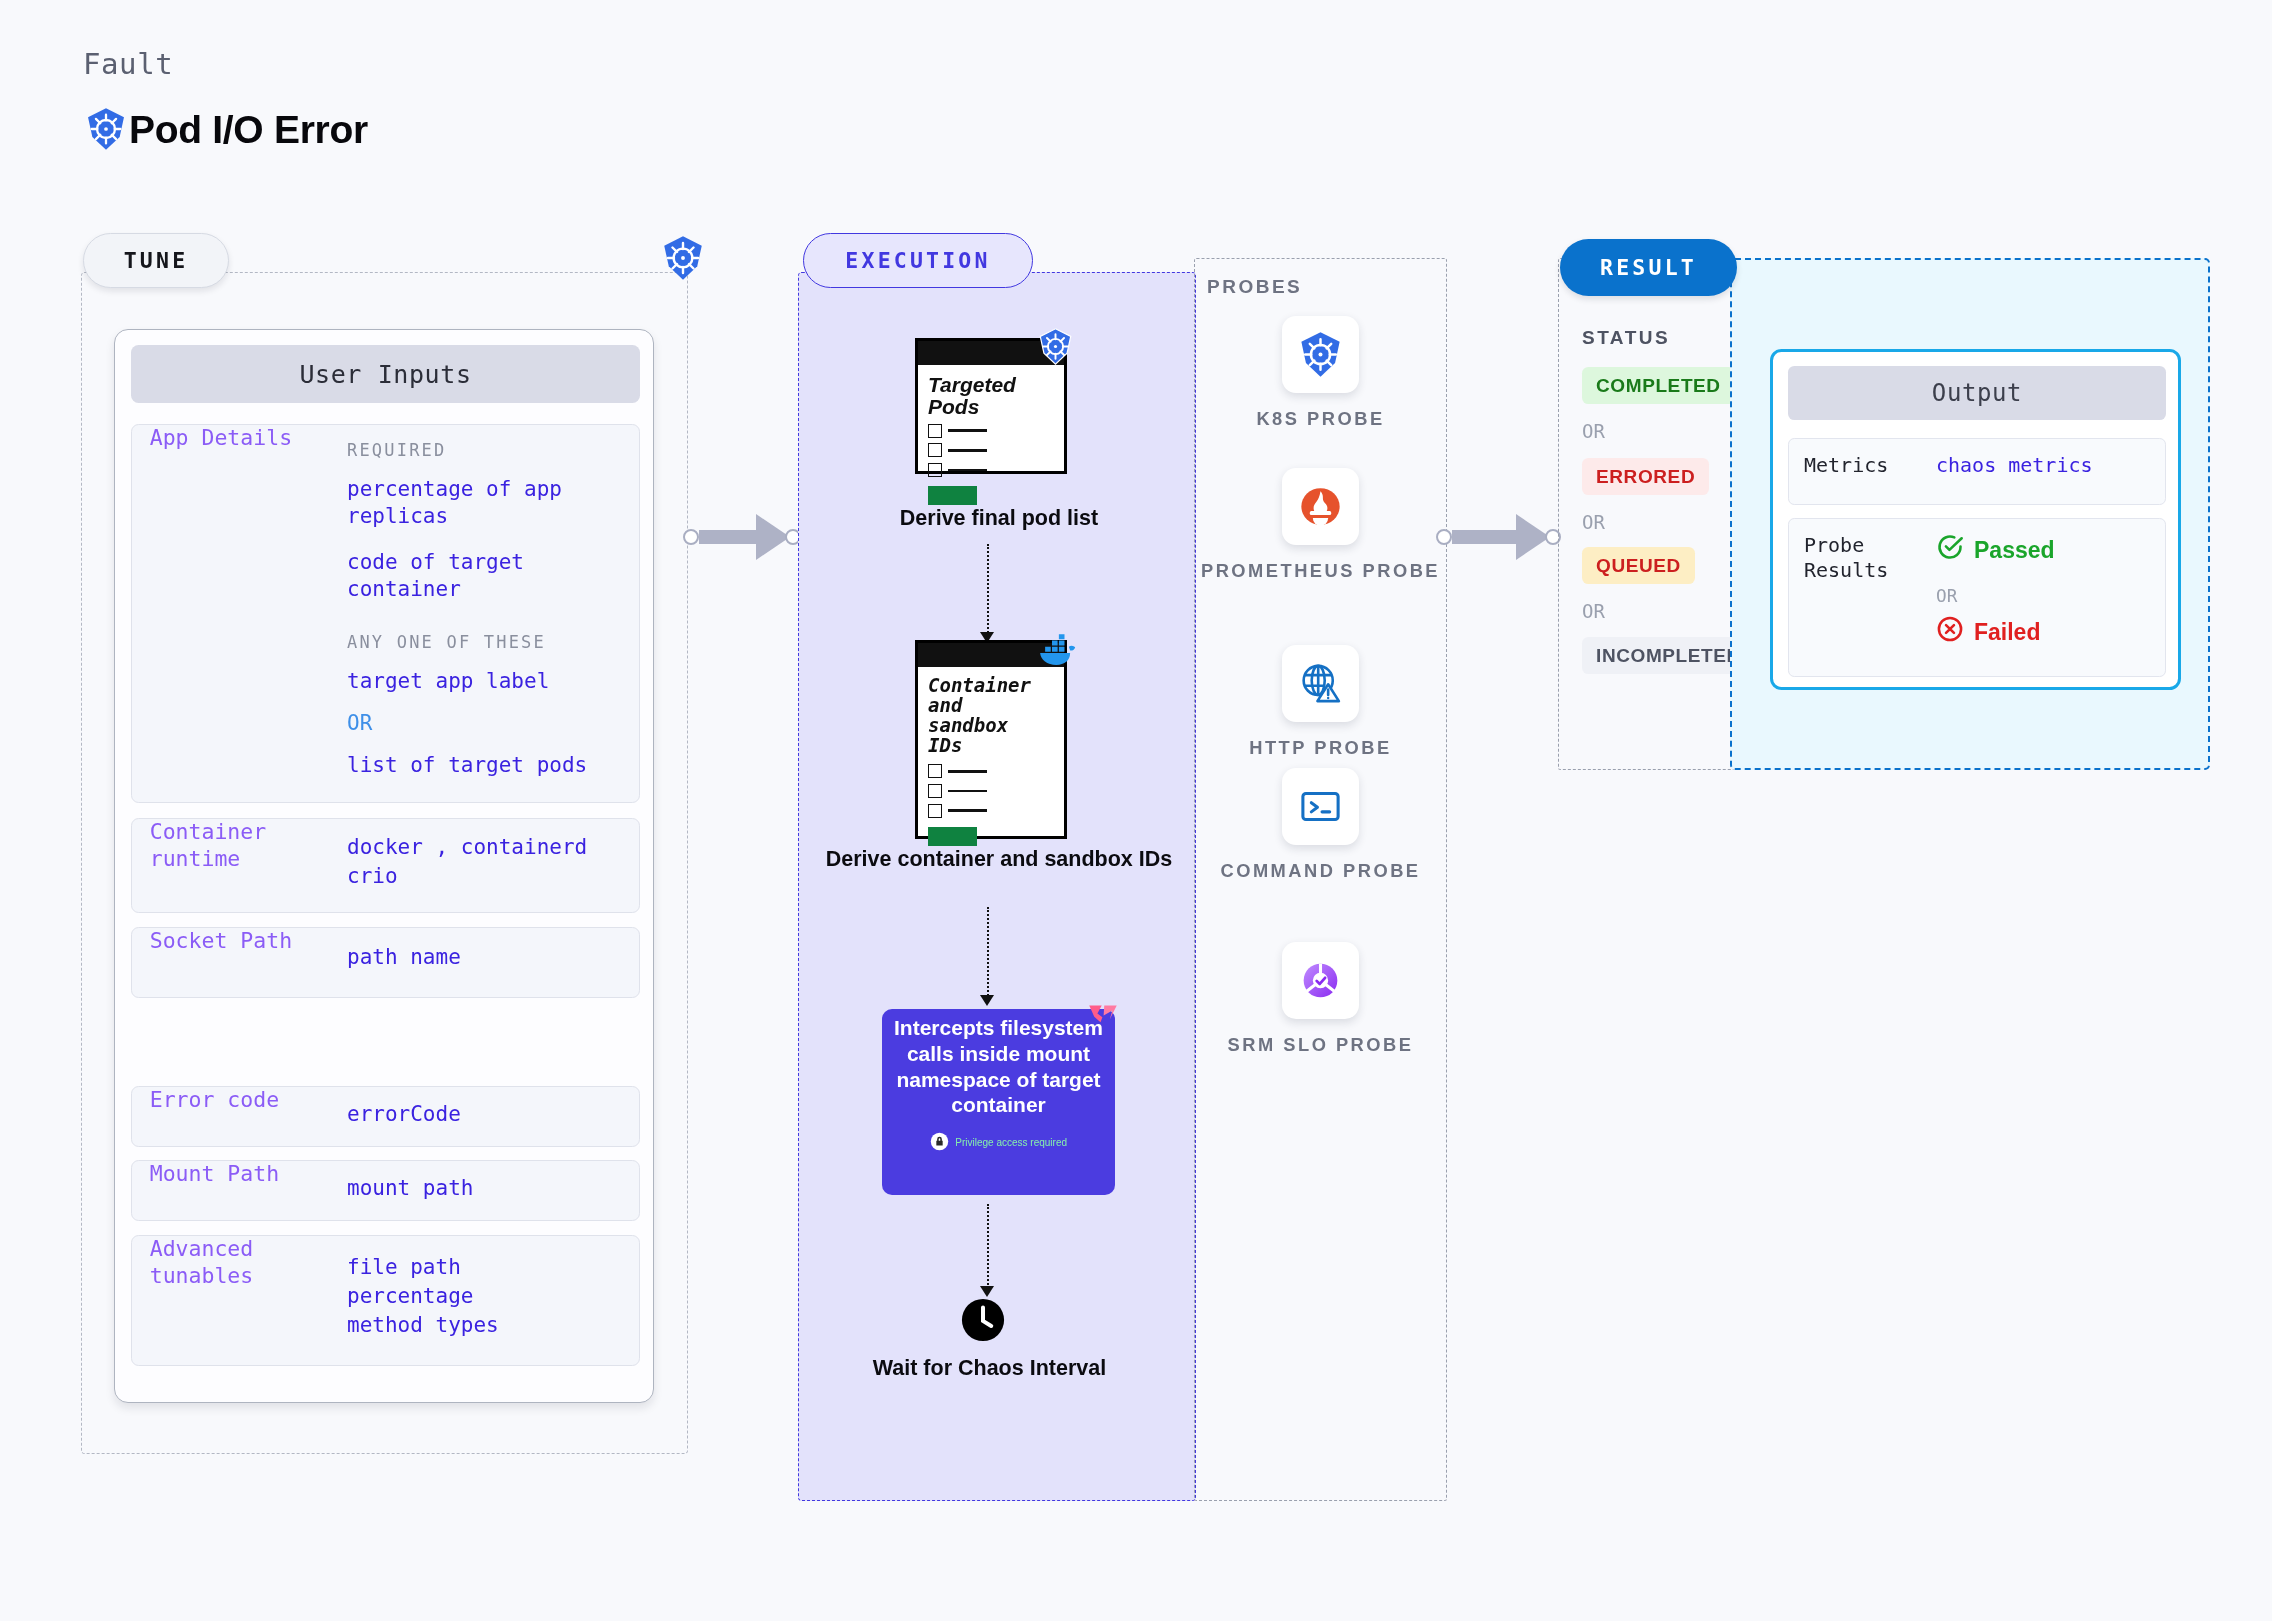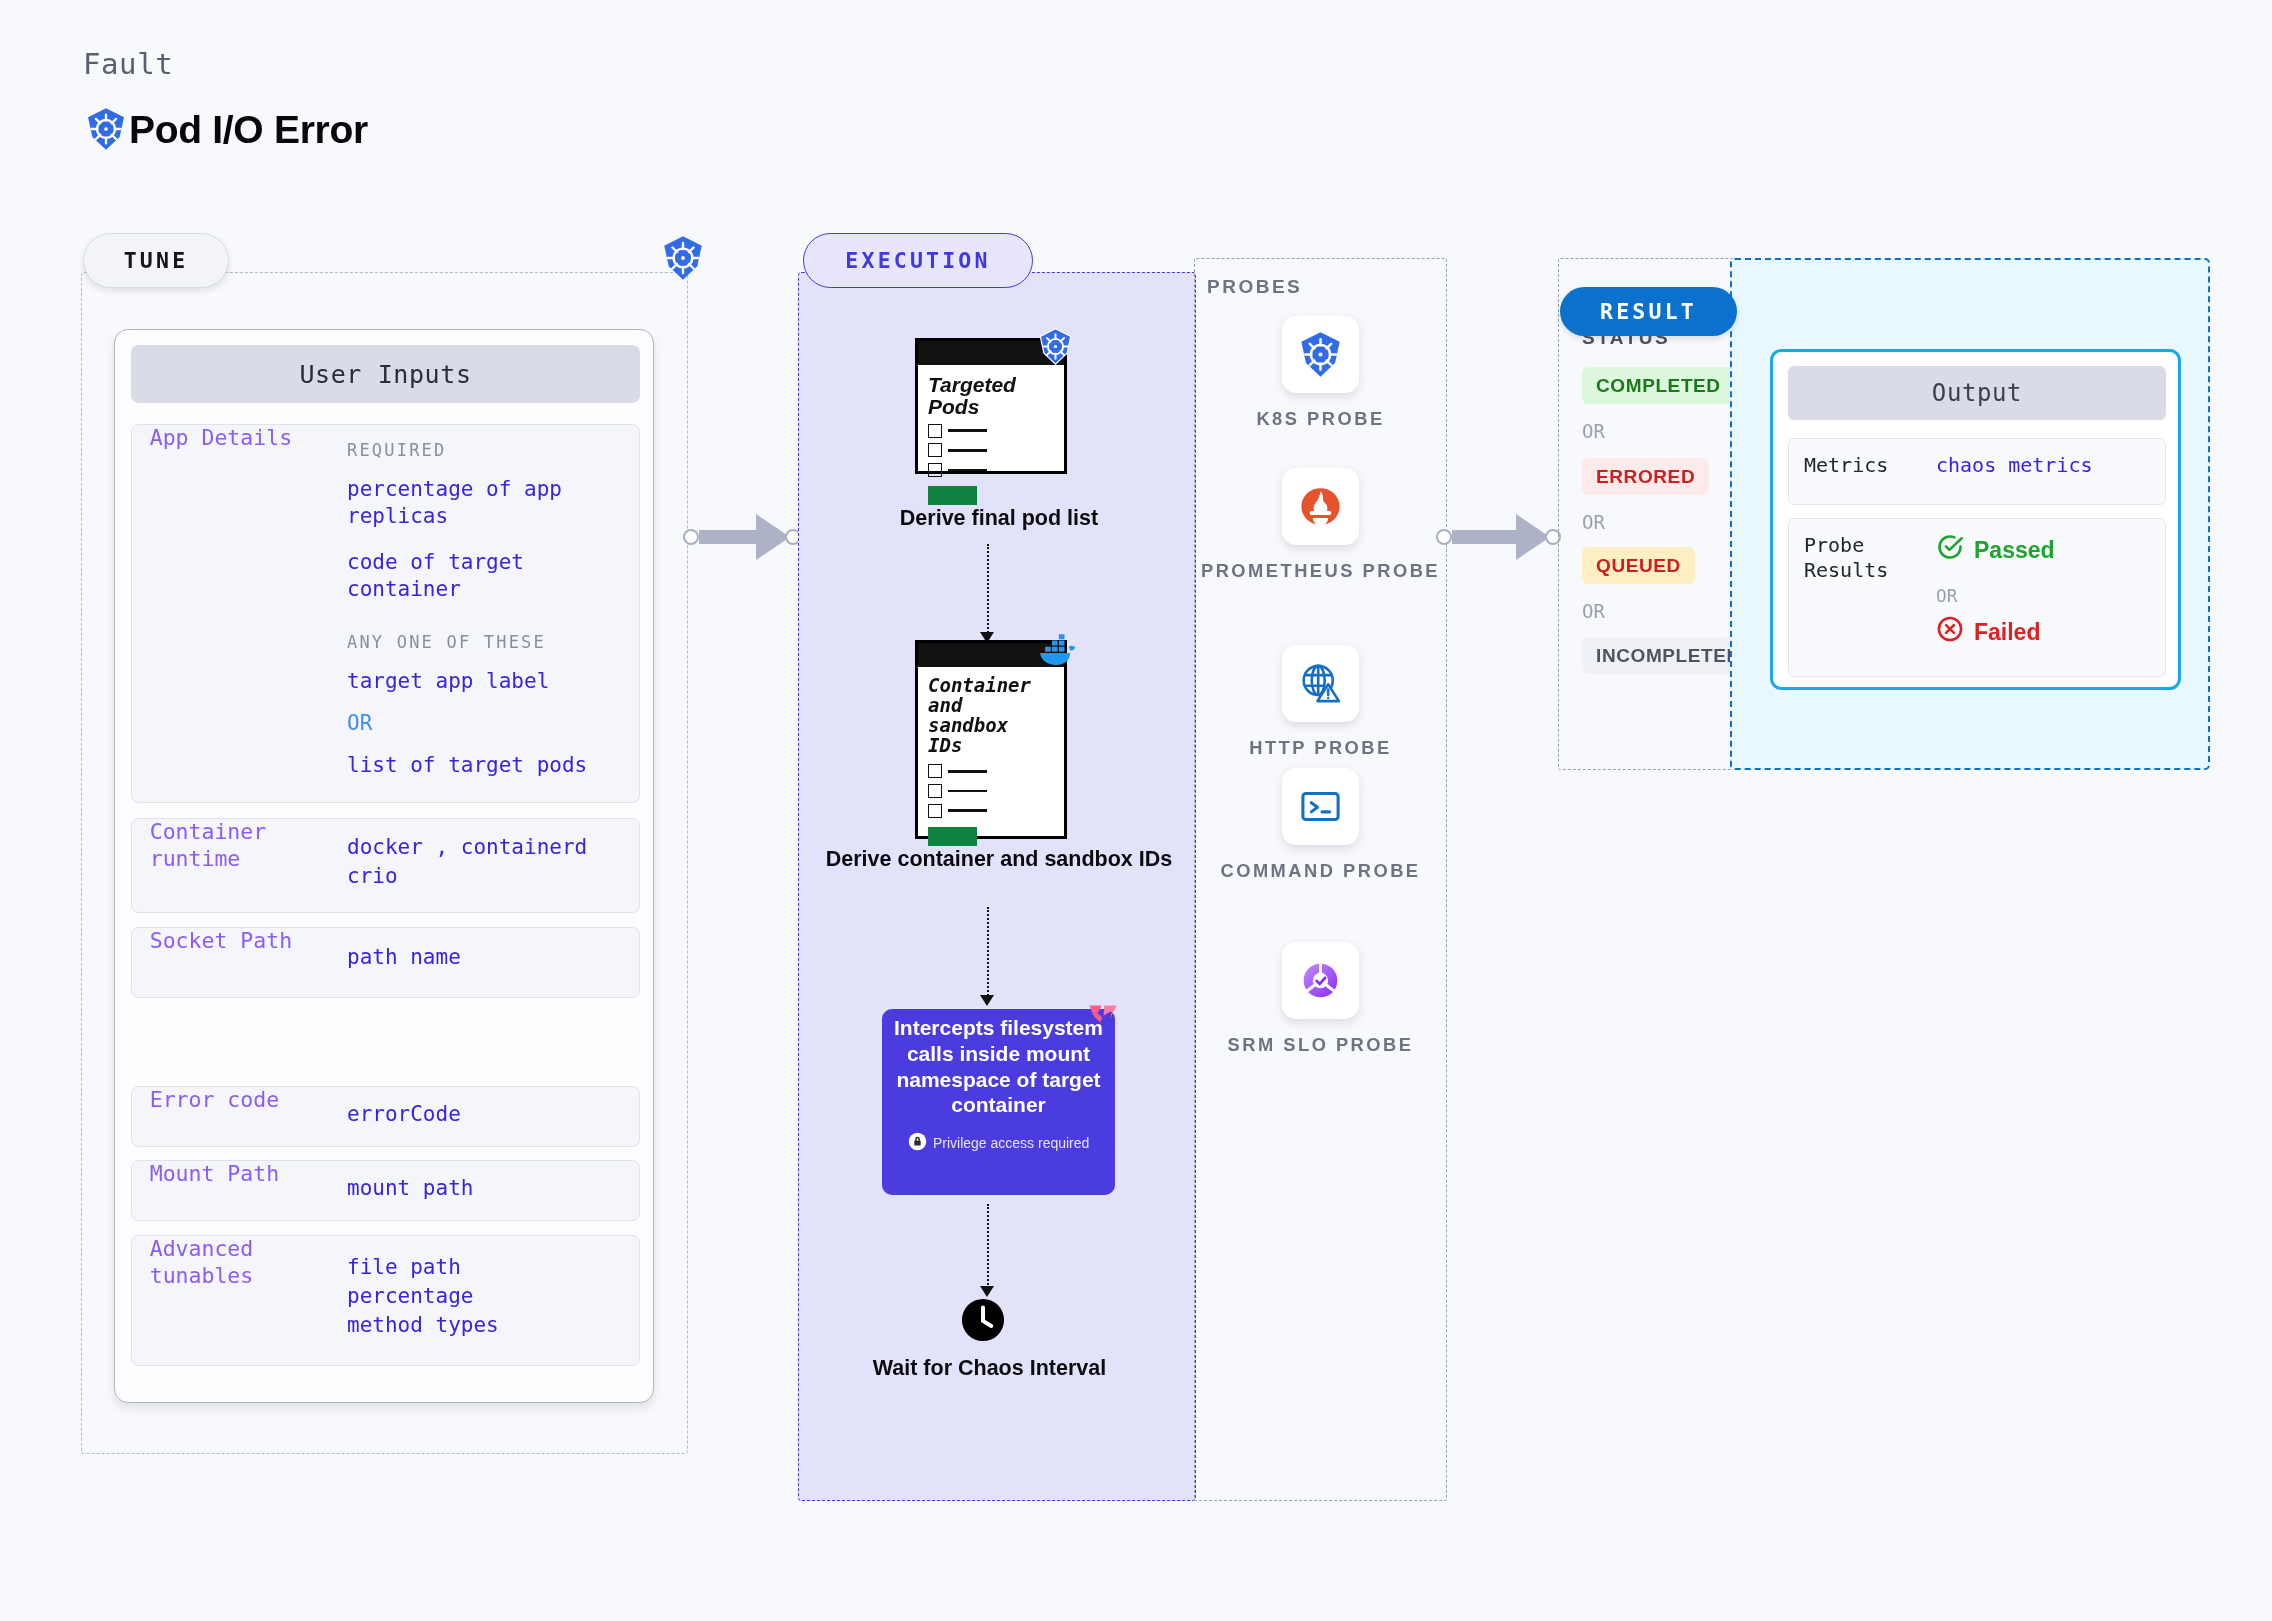--- a/index.html
+++ b/index.html
@@ -77,37 +77,37 @@
   .vconn{position:absolute;width:0;border-left:2.5px dotted #111;}
   .vhead{position:absolute;width:0;height:0;border-left:7.6px solid transparent;
          border-right:7.6px solid transparent;border-top:11.4px solid #111;}
 
   #intercept{position:absolute;left:882px;top:1009px;width:233px;height:186px;
              background:#4b3ce0;border-radius:10px;box-sizing:border-box;
              display:flex;flex-direction:column;align-items:center;justify-content:flex-start;
              padding:6.3px 11.4px;}
   #intercept .txt{color:#fff;font-size:21px;font-weight:bold;text-align:center;line-height:1.22;}
   #intercept .priv{display:flex;align-items:center;gap:6.3px;margin-top:14px;}
-  #intercept .priv span{color:#e5e5e5;font-size:14px;}
+  #intercept .priv span{color:#86efac;font-size:10px;}
 
   #clock{position:absolute;left:960px;top:1297px;width:46px;height:46px;}
 
   
   .probe{position:absolute;width:253px;display:flex;flex-direction:column;align-items:center;}
   .probe .tile{width:77px;height:77px;background:#fff;border-radius:14px;
                box-shadow:0 3.2px 8.8px rgba(30,36,60,.13);display:flex;align-items:center;
                justify-content:center;}
   .probe .plabel{margin-top:14px;font-size:18.3px;color:#6e7382;letter-spacing:2.5px;
                  font-weight:bold;text-align:center;line-height:1.35;}
 
   
   #result-panel{left:1558px;top:258px;width:360px;height:512px;
                 border:1.3px dashed #9aa0ae;border-radius:2.5px;background:transparent;box-sizing:border-box;}
-  #result-pill{left:1560px;top:239px;width:177px;height:49px;background:#0a72cc;
-               color:#fff;font-size:21.5px;box-shadow:0 3.2px 6.3px rgba(20,24,40,.12);margin-top:48px;}
+  #result-pill{left:1560px;top:239px;width:177px;height:57px;background:#0a72cc;
+               color:#fff;font-size:21.5px;box-shadow:0 3.2px 6.3px rgba(20,24,40,.12);}
   #status-label{position:absolute;left:1582px;top:327px;font-size:19px;color:#4e5362;
                 letter-spacing:2.5px;font-weight:bold;}
   .badge{position:absolute;left:1582px;border-radius:6.3px;padding:7.6px 14px;
          font-size:19px;font-weight:bold;letter-spacing:0.6px;}
   .ortxt{position:absolute;left:1582px;font-size:19px;color:#9aa0ae;
          font-family:"DejaVu Sans Mono","Liberation Mono",monospace;}
 
   #out-panel{left:1730px;top:258px;width:480px;height:512px;
              border:2.5px dashed #0a72cc;border-radius:5px;background:#e9f8fe;box-sizing:border-box;}
   #out-card{position:absolute;left:1770px;top:349px;width:411px;height:341px;

